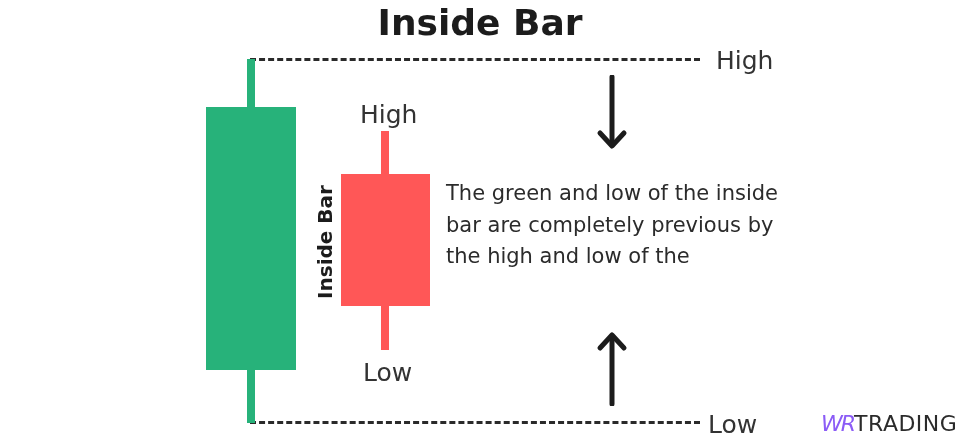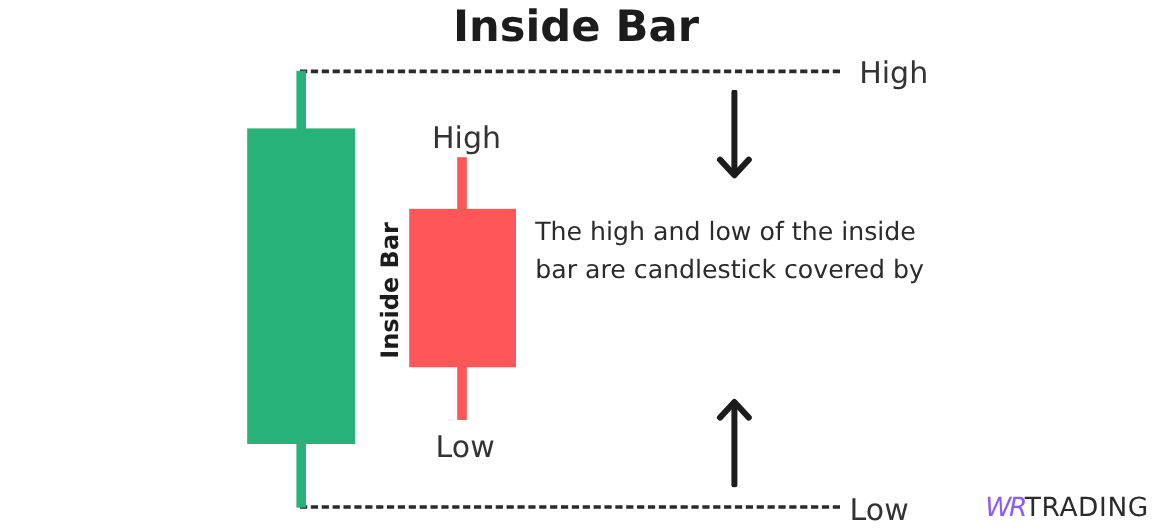--- a/index.html
+++ b/index.html
@@ -48,19 +48,20 @@
 <svg class="abs" style="left:596px; top:75px;" width="32" height="76" viewBox="0 0 32 76">
   <line x1="16" y1="2" x2="16" y2="70" stroke="#1c1c1c" stroke-width="5" stroke-linecap="round"></line>
   <polyline points="4,58 16,71 28,58" fill="none" stroke="#1c1c1c" stroke-width="5" stroke-linecap="round" stroke-linejoin="round"></polyline>
 </svg>
 <svg class="abs" style="left:596px; top:330px;" width="32" height="76" viewBox="0 0 32 76">
   <line x1="16" y1="6" x2="16" y2="74" stroke="#1c1c1c" stroke-width="5" stroke-linecap="round"></line>
   <polyline points="4,18 16,5 28,18" fill="none" stroke="#1c1c1c" stroke-width="5" stroke-linecap="round" stroke-linejoin="round"></polyline>
 </svg>
 
 <div id="desc" class="abs">
-  <div>The high and low of the inside</div>
-  <div>bar are candlestick covered by</div>
+  <div>The green and low of the inside</div>
+  <div>bar are completely previous by</div>
+  <div>the high and low of the</div>
 </div>
 
 <div id="logo" class="abs">
   <span class="wr">WR</span><span class="tr">TRADING</span>
 </div>
 
 </body></html>

